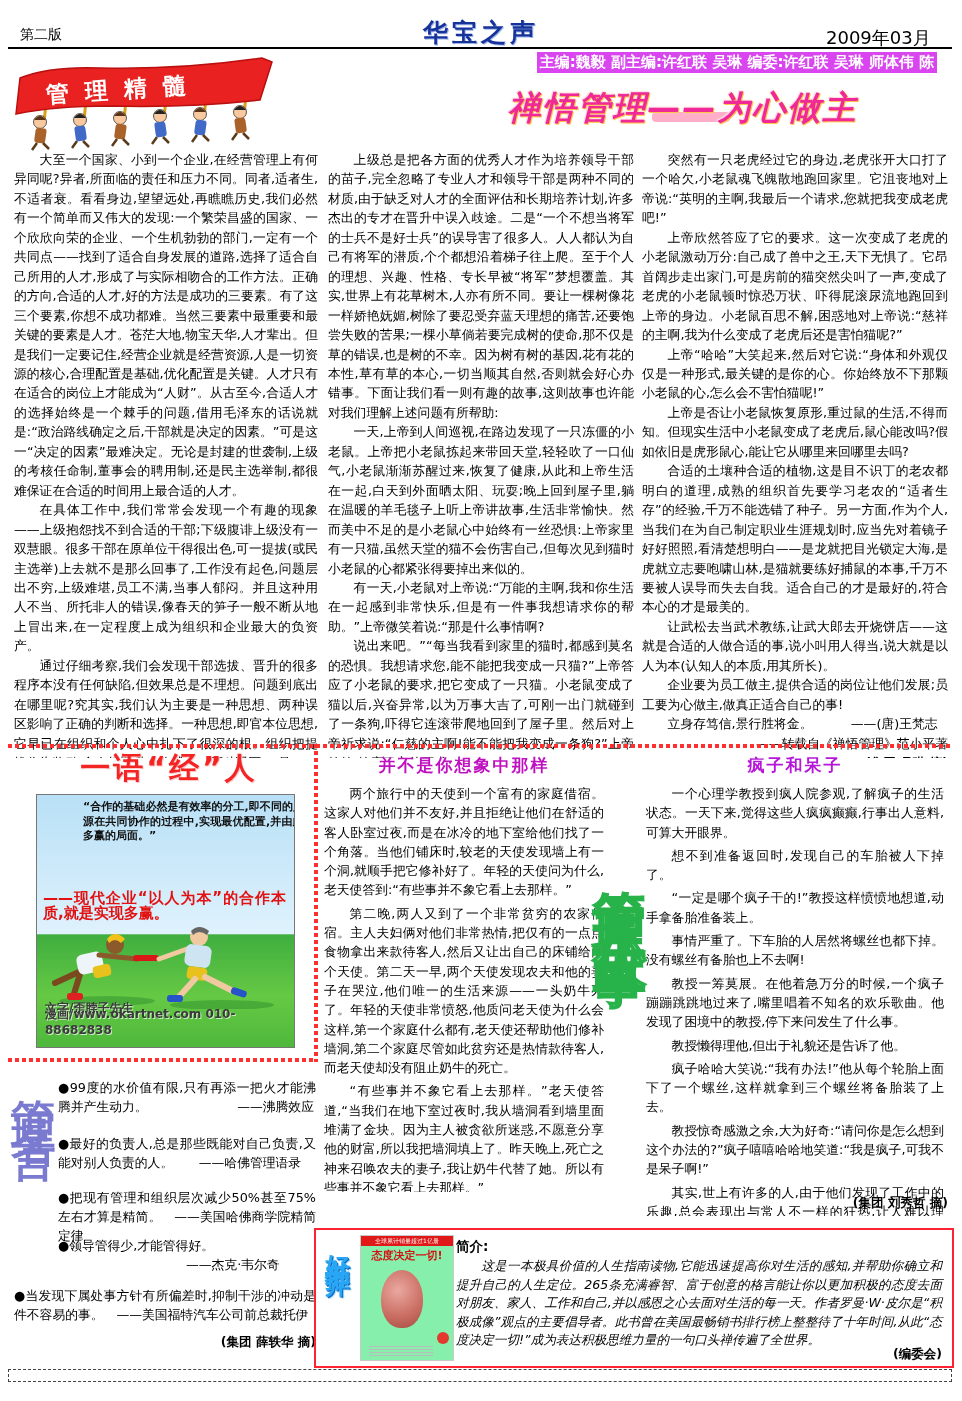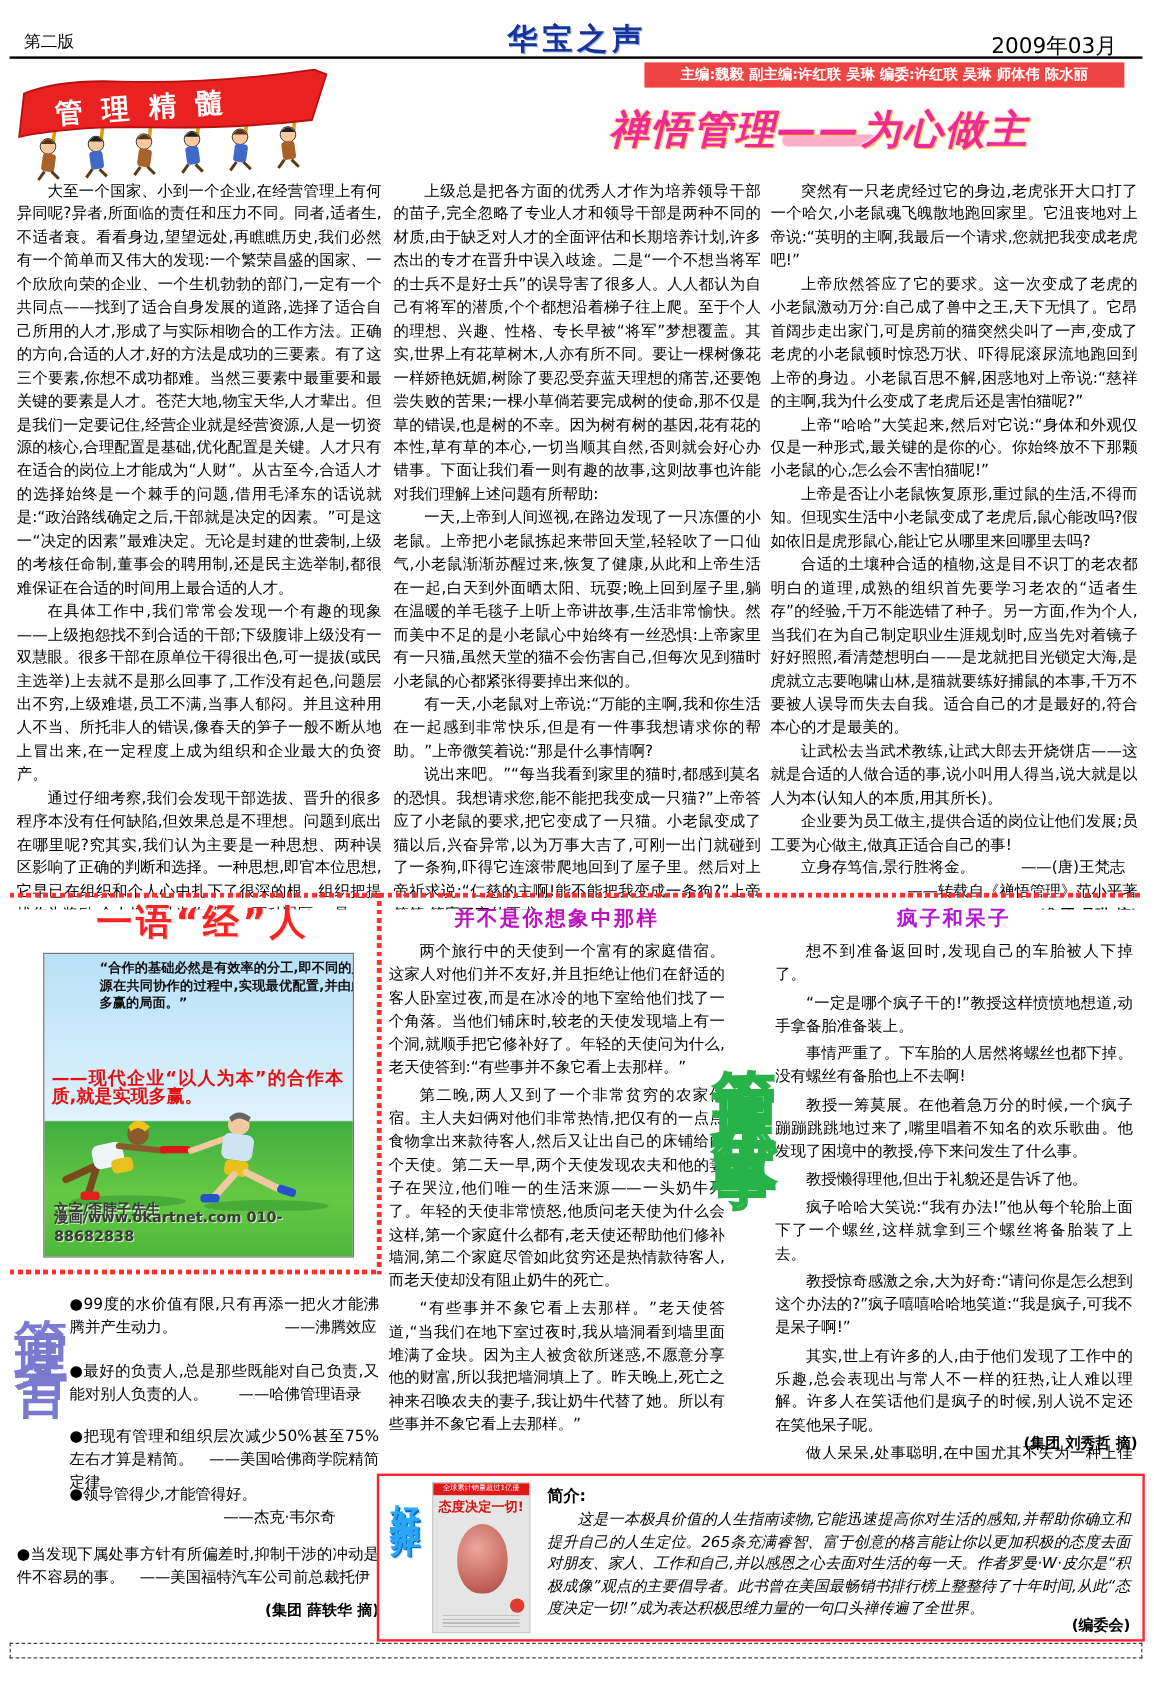--- a/index.html
+++ b/index.html
@@ -7,22 +7,22 @@
     width:962px;height:1401px;position:relative;background:#fff;
     font-family:"DejaVu Sans",sans-serif;color:#000;overflow:hidden;
   }
   .abs{position:absolute;}
   
   .edition{left:20px;top:26px;font-size:14px;}
   .masthead{left:331px;top:16px;width:300px;text-align:center;font-size:25px;font-weight:bold;
     color:#16339b;letter-spacing:4px;font-family:"DejaVu Serif",serif;text-shadow:1px 1px 0 #9fb4e6;}
   .issue-date{left:826px;top:26px;font-size:18px;}
   .header-rule{left:8px;top:47px;width:944px;height:2px;background:#000;}
-  .staff-bar{left:537px;top:52px;width:400px;height:21px;background:#ef4444;color:#fff;
-    font-size:12px;font-weight:bold;line-height:21px;text-align:center;}
+  .staff-bar{left:537px;top:52px;width:400px;height:21px;background:#d946ef;color:#fff;
+    font-size:15px;font-weight:bold;line-height:21px;text-align:center;}
   
   .main-title-bar{left:652px;top:112px;width:78px;height:10px;background:#ffaec9;border-radius:4px;}
   .main-title{left:420px;top:86px;width:525px;height:48px;text-align:center;font-size:33px;font-weight:bold;
     font-style:italic;color:#ef2a96;letter-spacing:2px;
     text-shadow:1px 1px 0 #ffc04d,-1px -1px 0 #ffd9ec,0 0 3px #ff9;}
   
   .col{top:150px;height:608px;font-size:12.8px;line-height:19.45px;text-align:justify;overflow:hidden;}
   .col p{margin:0;text-indent:2em;}
   .p-right{text-indent:0 !important;text-align:right;}
   .sig{font-weight:bold;font-size:12.5px;}
@@ -69,22 +69,22 @@
   .madman-story{left:642px;top:780px;width:306px;height:436px;}
   .madman-sig{position:absolute;right:0;bottom:4px;}
   .vertical-green{left:592px;top:850px;width:56px;height:392px;writing-mode:vertical-rl;
     font-size:52px;line-height:56px;letter-spacing:16px;font-weight:bold;color:#8fe2a2;
     -webkit-text-stroke:2px #27b24a;text-shadow:0 0 1px #27b24a;}
   
   .book-box{left:314px;top:1228px;width:636px;height:136px;border:2px solid #f23;background:#fff;}
   .book-title{position:absolute;left:6px;top:4px;height:126px;writing-mode:vertical-rl;
     font-size:25px;line-height:30px;letter-spacing:6px;font-weight:bold;color:#29a7f5;
     text-shadow:1px 1px 0 #0a66bd,2px 2px 0 #bfe6ff;}
-  .book-cover{position:absolute;left:44px;top:5px;width:80px;height:124px;background:#e5e5e5;
-    border:1px solid #c9c9c9;overflow:hidden;}
+  .book-cover{position:absolute;left:44px;top:5px;width:80px;height:124px;background:#86efac;
+    border:1px solid #c9c9c9;overflow:hidden;padding-left:12px;}
   .cover-band{position:absolute;left:0;top:0;width:100%;height:10px;background:#e01818;color:#fff;
     font-size:6px;line-height:10px;text-align:center;white-space:nowrap;}
   .cover-title{position:absolute;left:0;top:12px;width:100%;text-align:center;font-size:11px;
     font-weight:bold;color:#d51212;}
   .cover-head{position:absolute;left:20px;top:34px;width:42px;height:58px;border-radius:50% 50% 46% 46%;
     background:radial-gradient(circle at 40% 35%,#eaa8a0,#c96b60 60%,#a34b42);}
   .cover-foot{position:absolute;left:8px;bottom:4px;width:64px;height:10px;
     background:repeating-linear-gradient(0deg,#bbb 0 1px,transparent 1px 3px);}
   .cover-dot{position:absolute;right:4px;bottom:16px;width:12px;height:12px;border-radius:50%;background:#e23a2e;}
   .intro-label{position:absolute;left:140px;top:8px;font-size:13.5px;font-weight:bold;}
@@ -245,20 +245,21 @@
   <p>两个旅行中的天使到一个富有的家庭借宿。这家人对他们并不友好,并且拒绝让他们在舒适的客人卧室过夜,而是在冰冷的地下室给他们找了一个角落。当他们铺床时,较老的天使发现墙上有一个洞,就顺手把它修补好了。年轻的天使问为什么,老天使答到:“有些事并不象它看上去那样。”</p>
   <p>第二晚,两人又到了一个非常贫穷的农家借宿。主人夫妇俩对他们非常热情,把仅有的一点点食物拿出来款待客人,然后又让出自己的床铺给两个天使。第二天一早,两个天使发现农夫和他的妻子在哭泣,他们唯一的生活来源——一头奶牛死了。年轻的天使非常愤怒,他质问老天使为什么会这样,第一个家庭什么都有,老天使还帮助他们修补墙洞,第二个家庭尽管如此贫穷还是热情款待客人,而老天使却没有阻止奶牛的死亡。</p>
   <p>“有些事并不象它看上去那样。”老天使答道,“当我们在地下室过夜时,我从墙洞看到墙里面堆满了金块。因为主人被贪欲所迷惑,不愿意分享他的财富,所以我把墙洞填上了。昨天晚上,死亡之神来召唤农夫的妻子,我让奶牛代替了她。所以有些事并不象它看上去那样。”</p>
   <p>有些时候事情的表面并不是它实际应该的样子。如果你有信念,你只需要坚信付出总会得到回报。你可能不会发现,直到后来……</p>
 </div>
 
 <div class="abs vertical-green">管理小故事</div>
 
 <div class="abs story-title madman-title">疯子和呆子</div>
 <div class="abs story madman-story">
+  <p>一个心理学教授到疯人院参观,了解疯子的生活状态。一天下来,觉得这些人疯疯癫癫,行事出人意料,可算大开眼界。</p>
   <p>想不到准备返回时,发现自己的车胎被人下掉了。</p>
   <p>“一定是哪个疯子干的!”教授这样愤愤地想道,动手拿备胎准备装上。</p>
   <p>事情严重了。下车胎的人居然将螺丝也都下掉。没有螺丝有备胎也上不去啊!</p>
   <p>教授一筹莫展。在他着急万分的时候,一个疯子蹦蹦跳跳地过来了,嘴里唱着不知名的欢乐歌曲。他发现了困境中的教授,停下来问发生了什么事。</p>
   <p>教授懒得理他,但出于礼貌还是告诉了他。</p>
   <p>疯子哈哈大笑说:“我有办法!”他从每个轮胎上面下了一个螺丝,这样就拿到三个螺丝将备胎装了上去。</p>
   <p>教授惊奇感激之余,大为好奇:“请问你是怎么想到这个办法的?”疯子嘻嘻哈哈地笑道:“我是疯子,可我不是呆子啊!”</p>
   <p>其实,世上有许多的人,由于他们发现了工作中的乐趣,总会表现出与常人不一样的狂热,让人难以理解。许多人在笑话他们是疯子的时候,别人说不定还在笑他呆子呢。</p>
   <p>做人呆呆,处事聪明,在中国尤其不失为一种上佳做人姿态。</p>
   <span class="sig madman-sig">(集团 刘秀哲 摘)</span>

